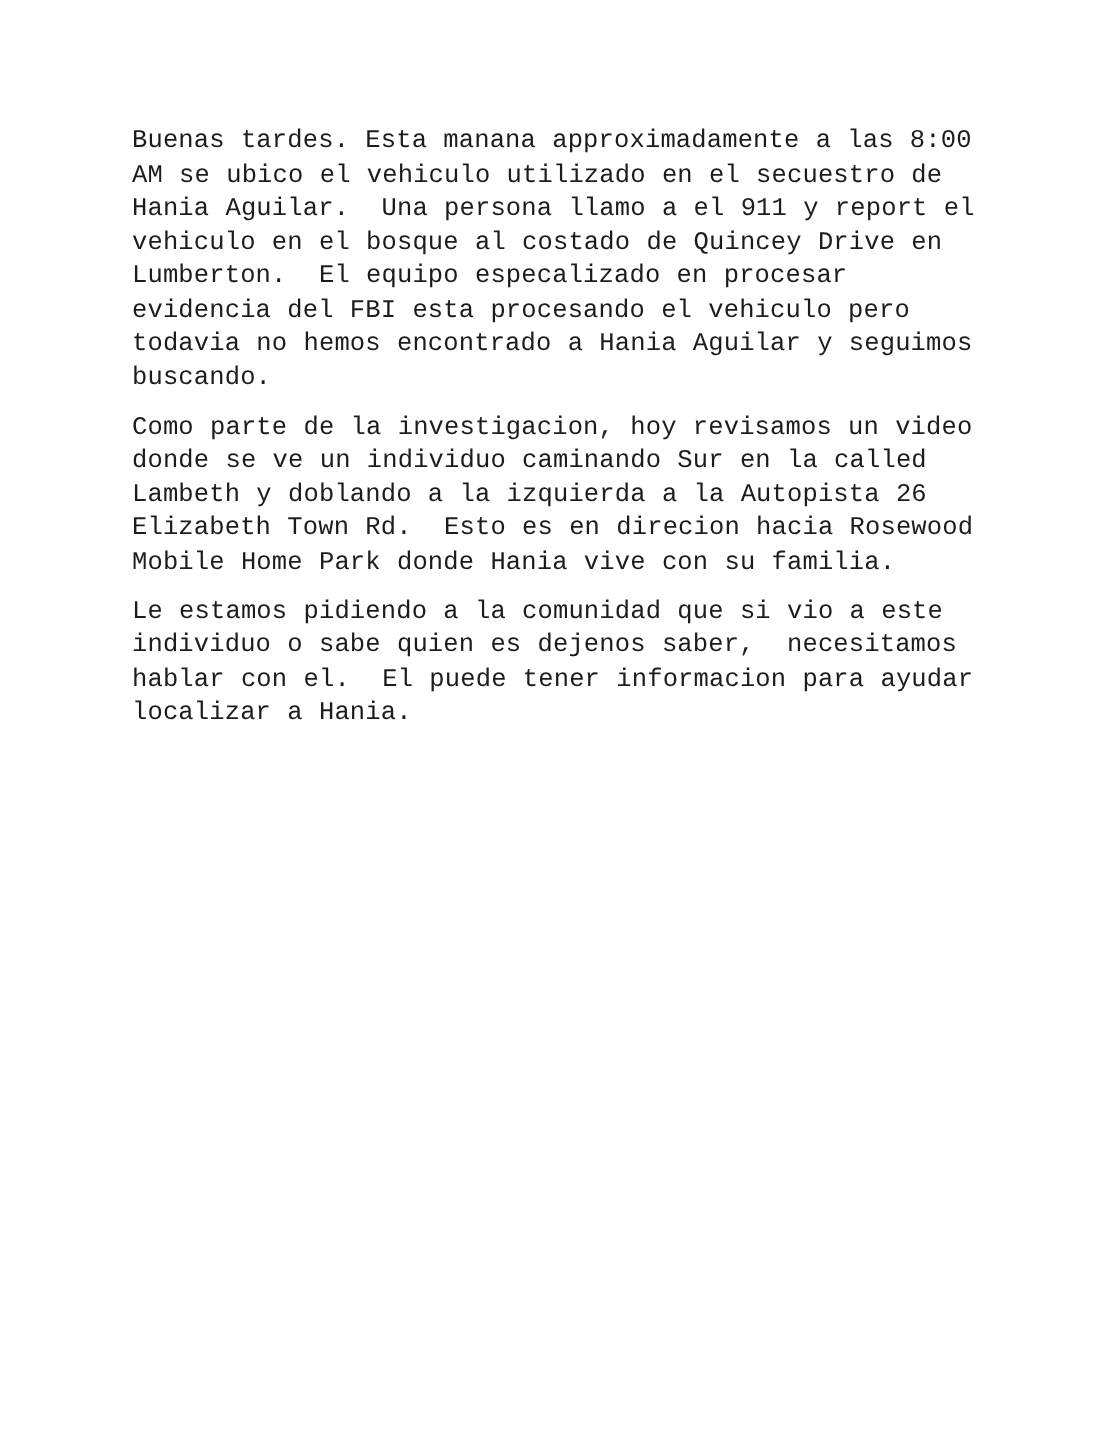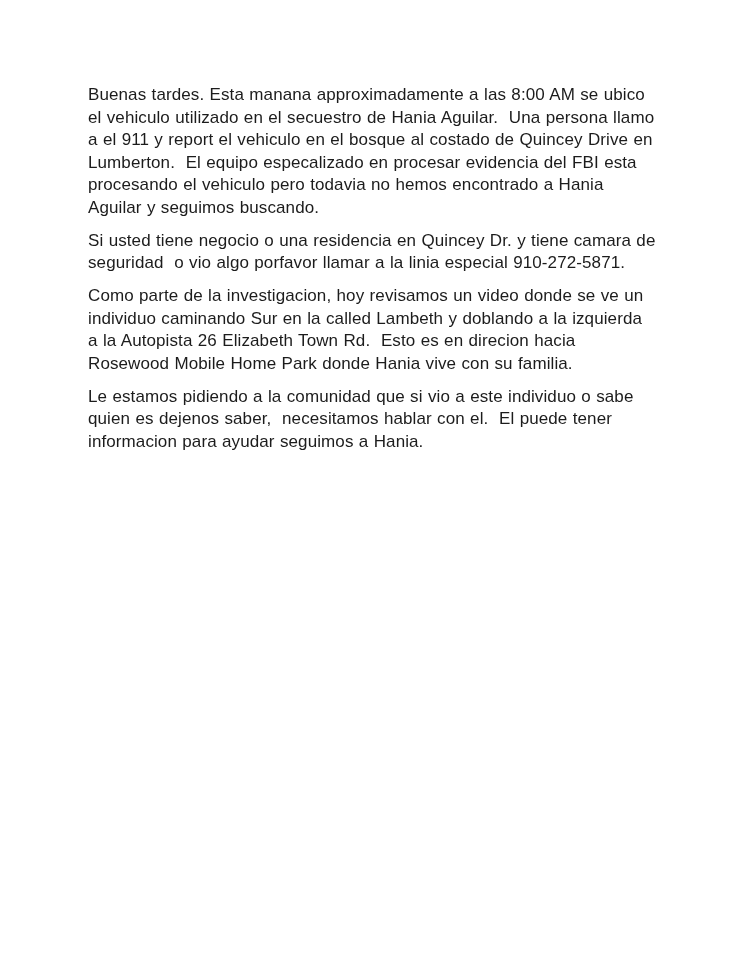--- a/index.html
+++ b/index.html
@@ -1,15 +1,15 @@
 <!DOCTYPE html>
 <html><head>
 <meta charset="utf-8">
 <style>
-  * { margin: 0; padding: 0; box-sizing: border-box; }
+  * { margin: 0; padding: 0; box-sizing: border-box; font-family: Liberation Mono, monospace; }
   html, body {
     background: #ffffff;
   }
   body {
     width: 742px;
     height: 960px;
     overflow: hidden;
     font-family: "Liberation Sans", sans-serif;
   }
   .page {
@@ -26,16 +26,15 @@
     white-space: pre-wrap;
     letter-spacing: 0.1px;
     word-spacing: 0.5px;
   }
 </style>
 </head>
 <body>
 
 <div class="page">
   <p class="doc-paragraph">Buenas tardes. Esta manana approximadamente a las 8:00 AM se ubico el vehiculo utilizado en el secuestro de Hania Aguilar.  Una persona llamo a el 911 y report el vehiculo en el bosque al costado de Quincey Drive en Lumberton.  El equipo especalizado en procesar evidencia del FBI esta procesando el vehiculo pero todavia no hemos encontrado a Hania Aguilar y seguimos buscando.</p>
-  <p class="doc-paragraph">Si usted tiene negocio o una residencia en Quincey Dr. y tiene camara de seguridad  o vio algo porfavor llamar a la linia especial 910-272-5871.</p>
   <p class="doc-paragraph">Como parte de la investigacion, hoy revisamos un video donde se ve un individuo caminando Sur en la called Lambeth y doblando a la izquierda a la Autopista 26 Elizabeth Town Rd.  Esto es en direcion hacia Rosewood Mobile Home Park donde Hania vive con su familia.</p>
-  <p class="doc-paragraph">Le estamos pidiendo a la comunidad que si vio a este individuo o sabe quien es dejenos saber,  necesitamos hablar con el.  El puede tener informacion para ayudar seguimos a Hania.</p>
+  <p class="doc-paragraph">Le estamos pidiendo a la comunidad que si vio a este individuo o sabe quien es dejenos saber,  necesitamos hablar con el.  El puede tener informacion para ayudar localizar a Hania.</p>
 </div>
 
 </body></html>

